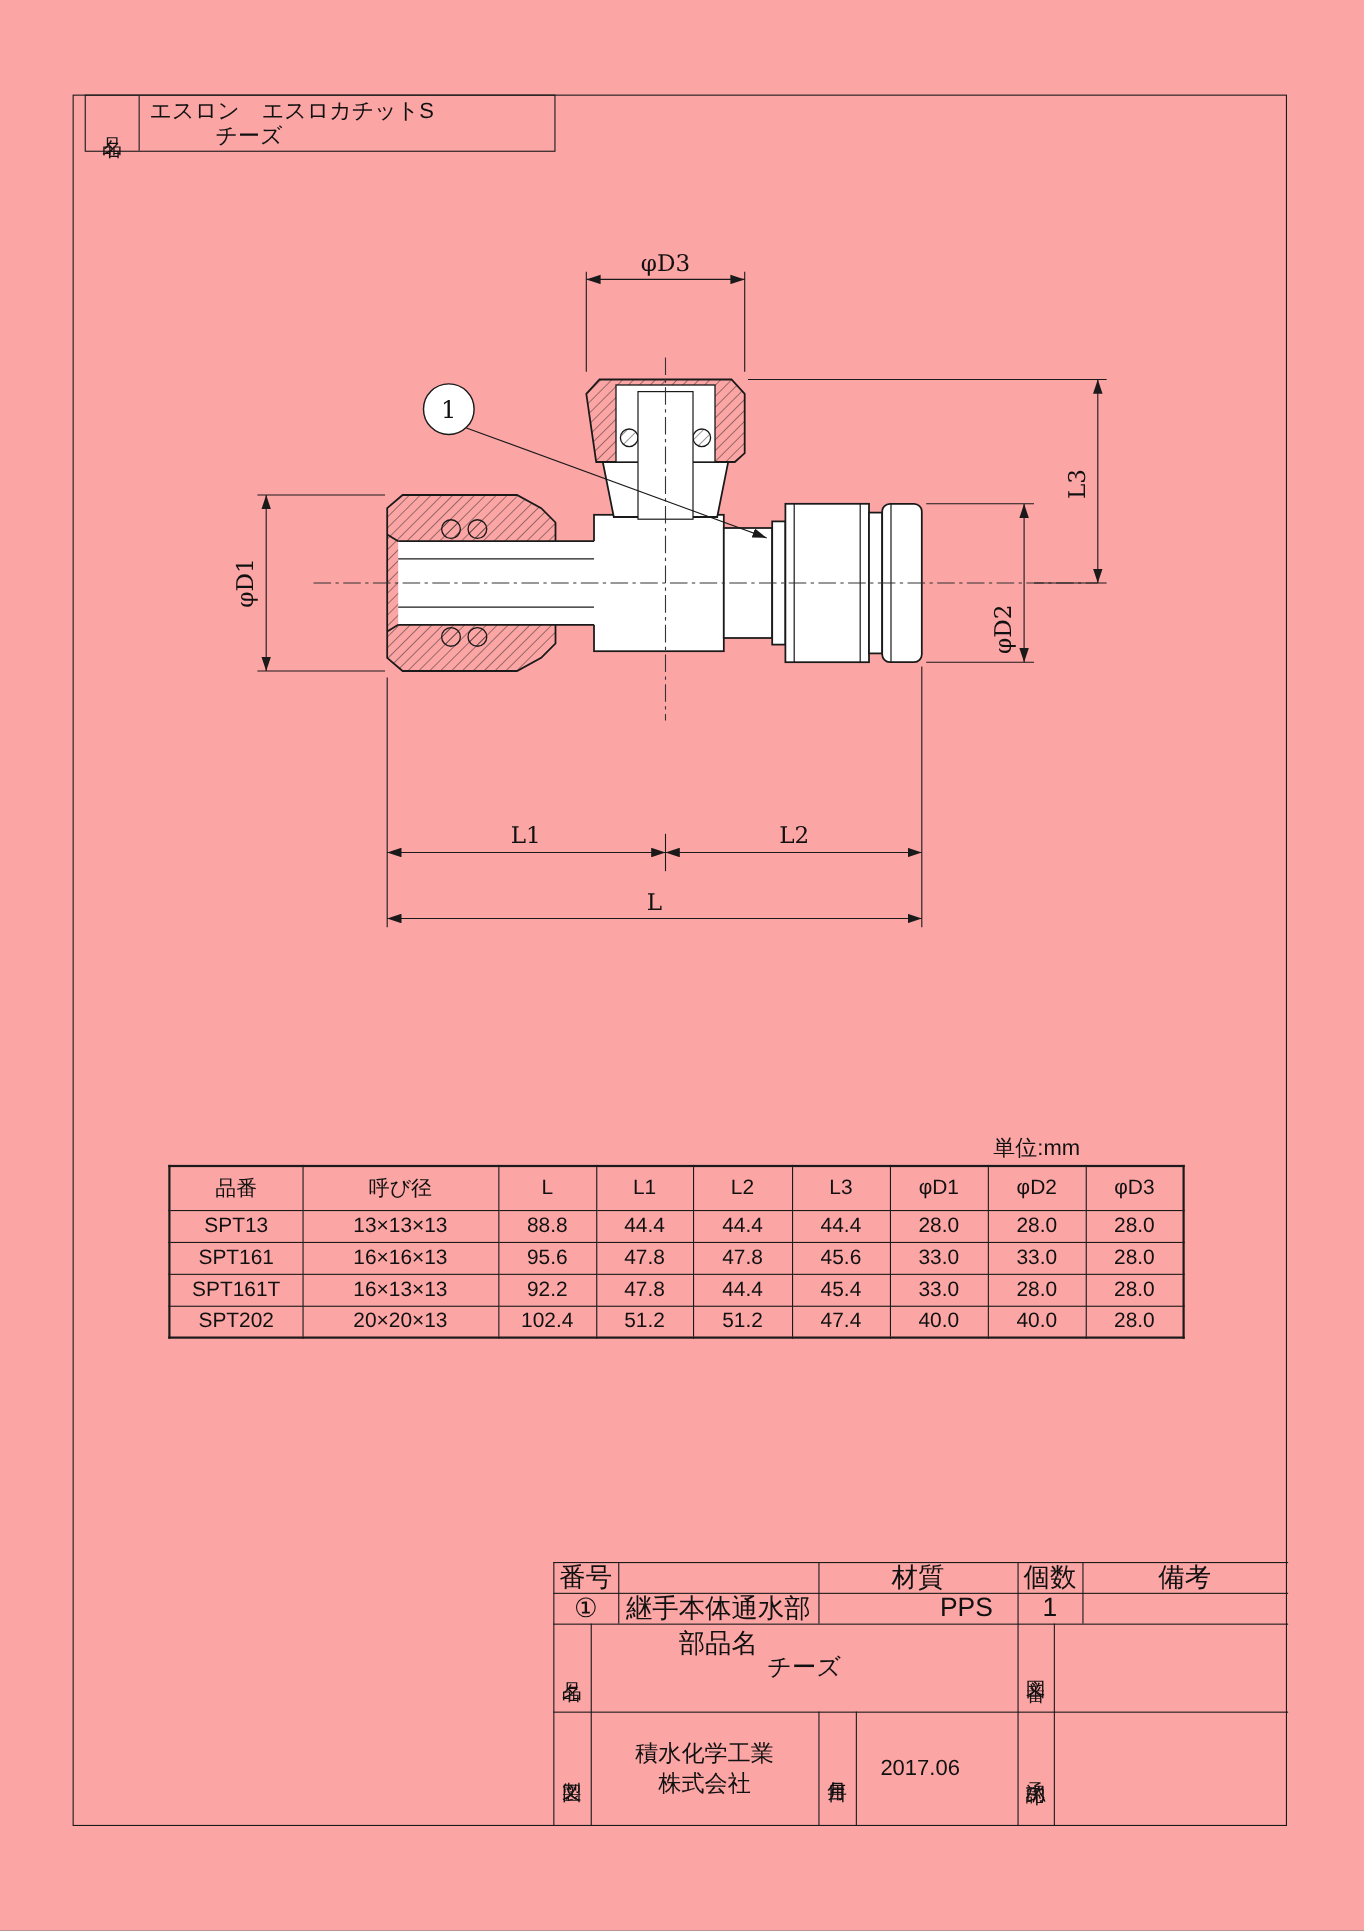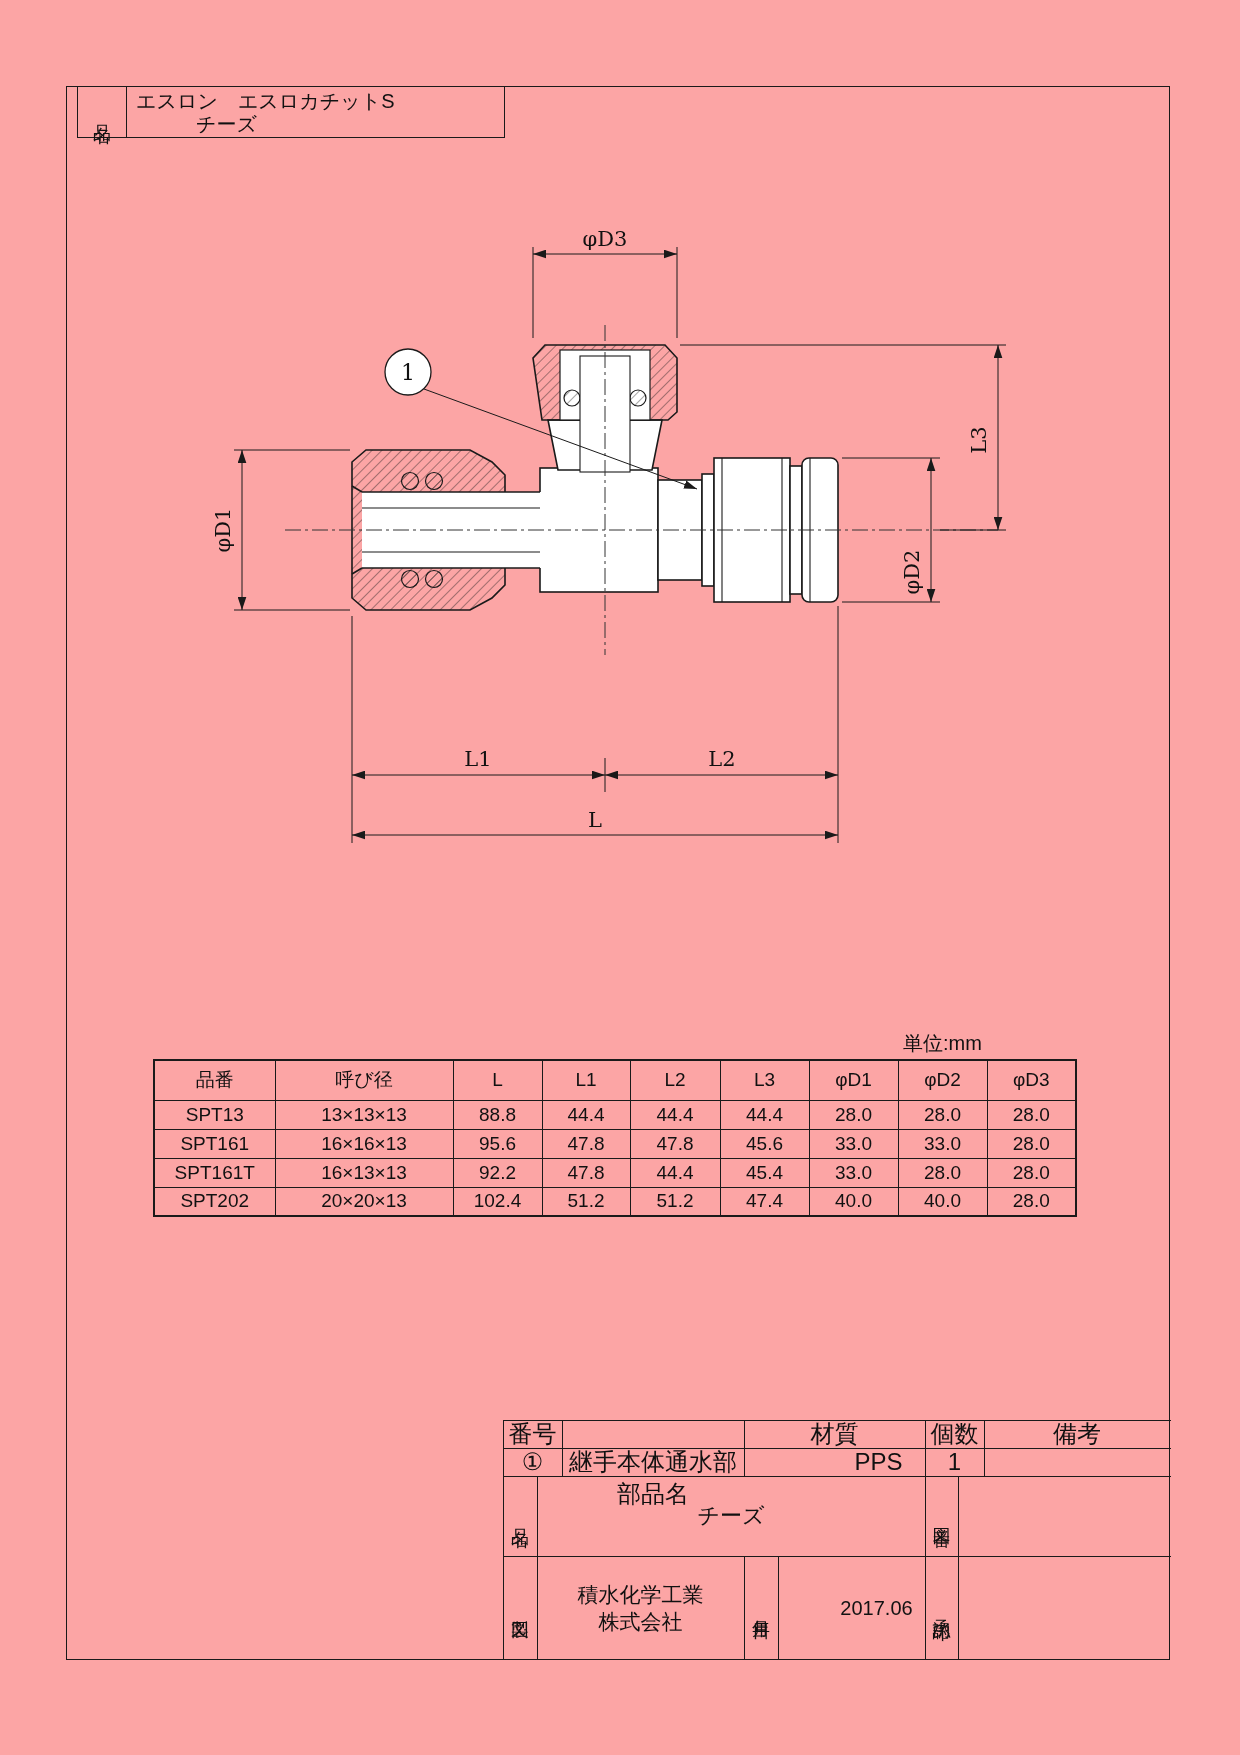--- a/index.html
+++ b/index.html
@@ -247,17 +247,17 @@
     <div class="cell-text vtext" style="left:503px; top:1476px; width:34px; height:80px; font-size:18px;">品名</div>
     <div class="cell-text" style="left:537px; top:1476px; width:388px; height:80px; font-size:22px;">チーズ</div>
     <div class="cell-text vtext" style="left:925px; top:1476px; width:33px; height:80px; font-size:18px;">図番</div>
 
     <div class="cell-text vtext" style="left:503px; top:1556px; width:34px; height:104px; font-size:18px;">製図</div>
     <div class="cell-text" style="left:537px; top:1556px; width:207px; height:104px; font-size:21px; flex-direction:column; line-height:27px;">
       <span>積水化学工業</span>
       <span>株式会社</span>
     </div>
     <div class="cell-text vtext" style="left:744px; top:1556px; width:34px; height:104px; font-size:18px;">年月日</div>
-    <div class="cell-text" style="left:796px; top:1556px; width:147px; height:104px; font-size:20px;padding-left:14px;">2017.06</div>
+    <div class="cell-text" style="left:756px; top:1556px; width:147px; height:104px; font-size:20px;padding-left:14px;">2017.06</div>
     <div class="cell-text vtext" style="left:925px; top:1556px; width:33px; height:104px; font-size:18px;">承認印</div>
   </div>
 
 </div>
 
 </body></html>

